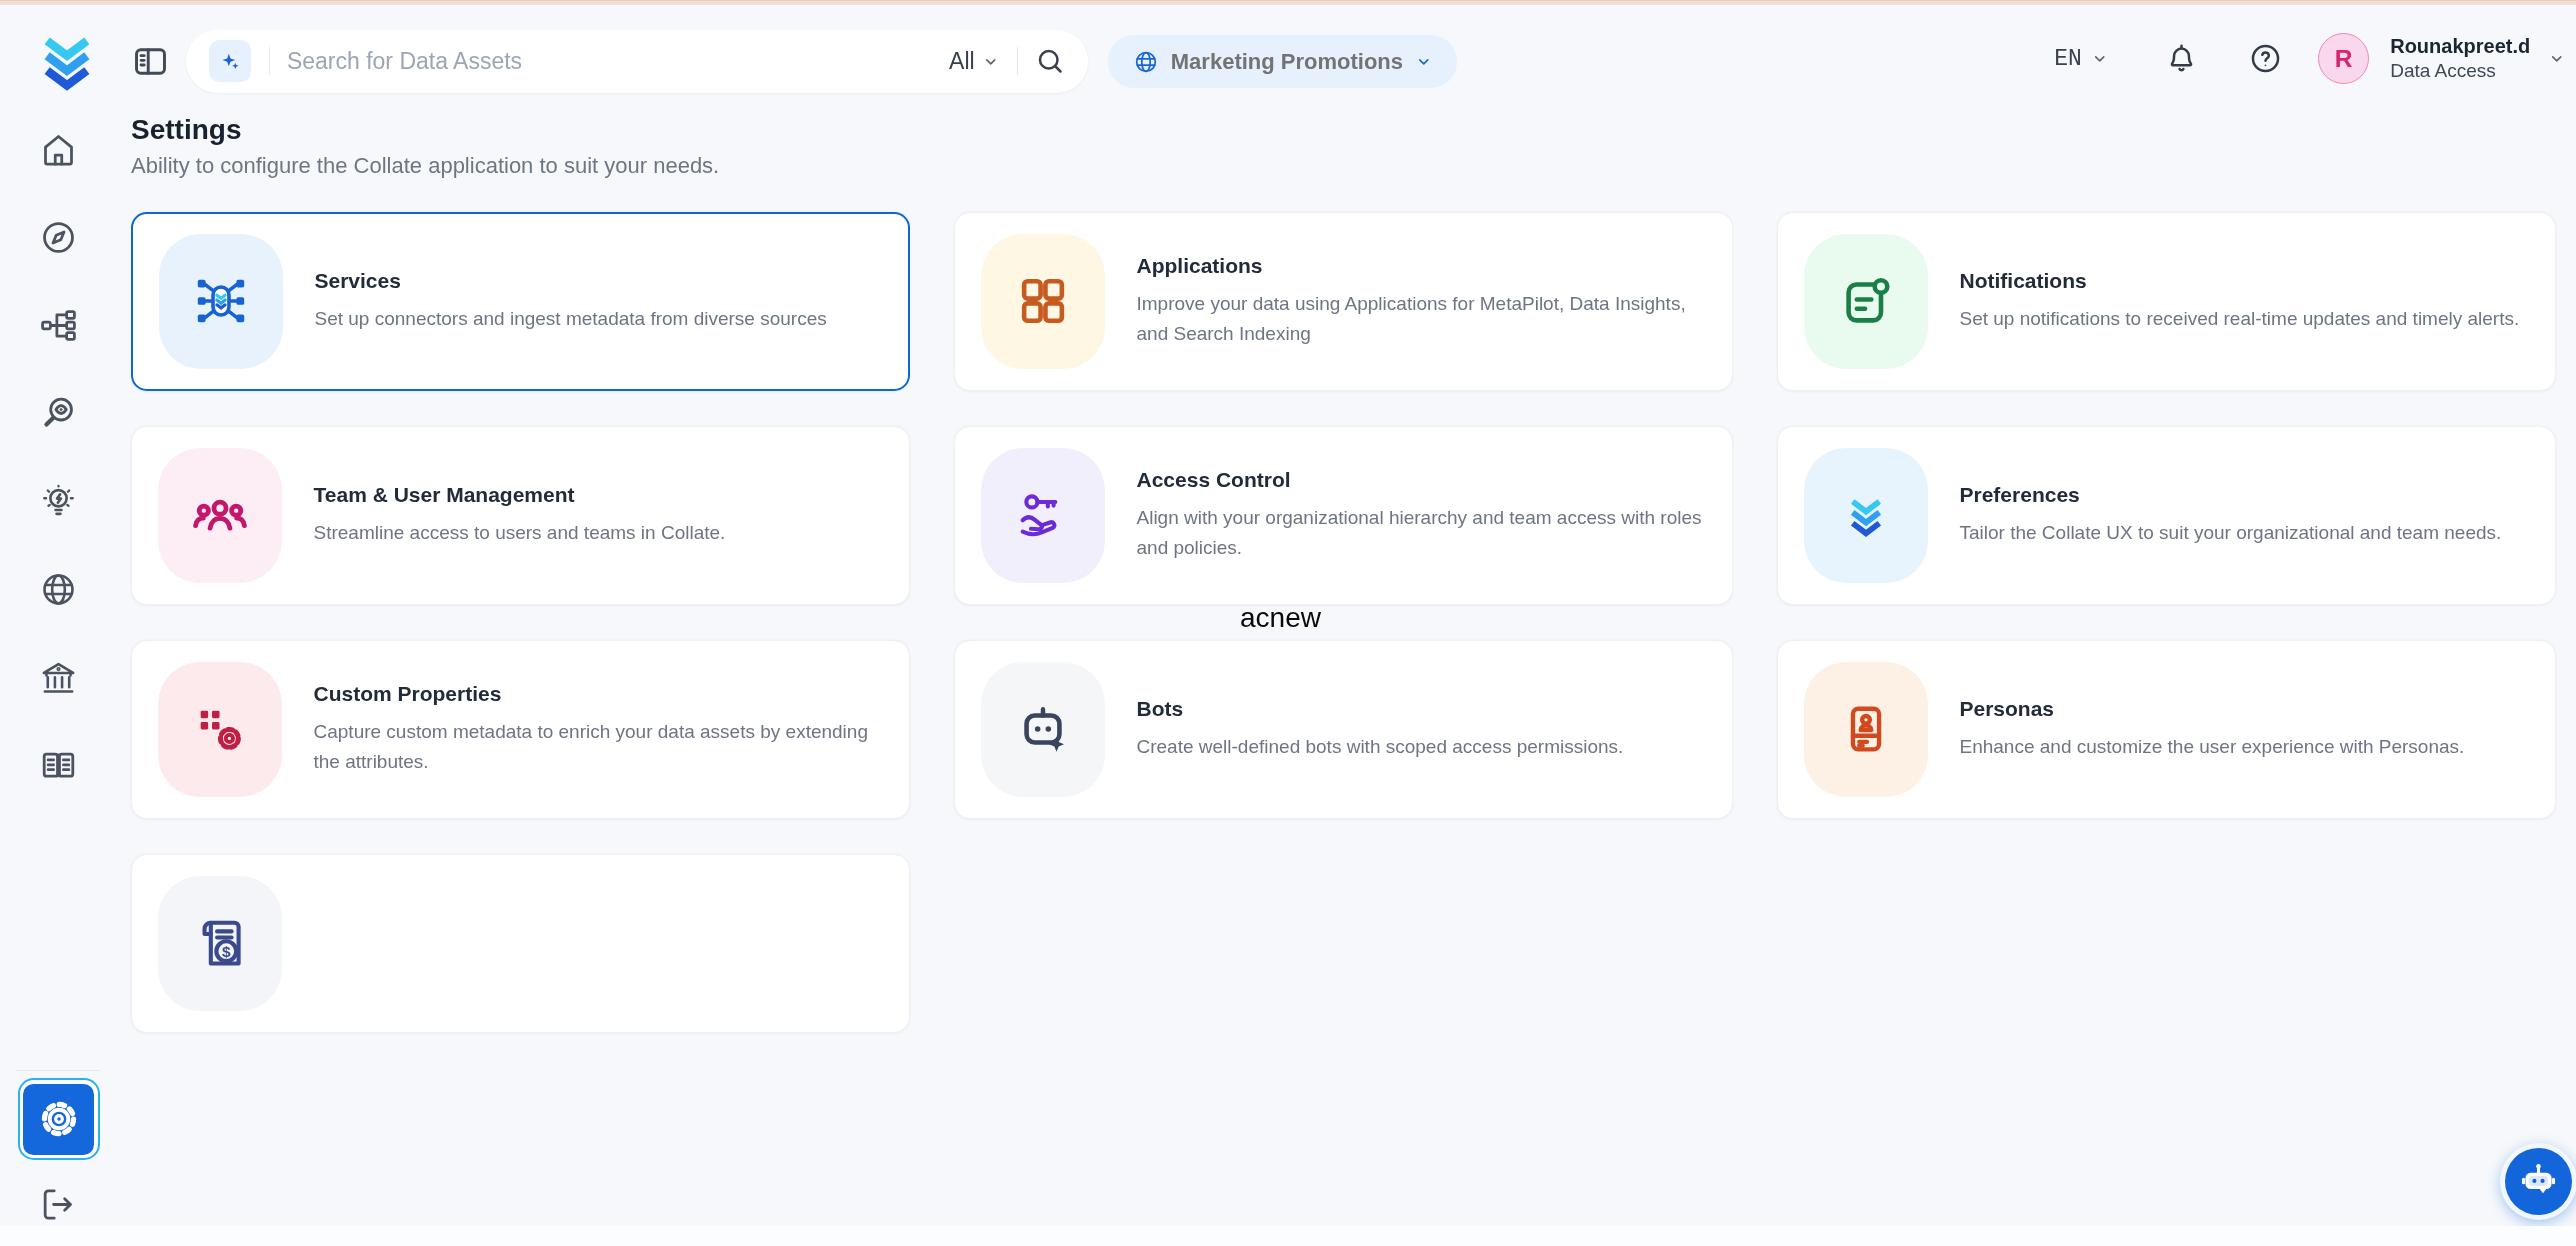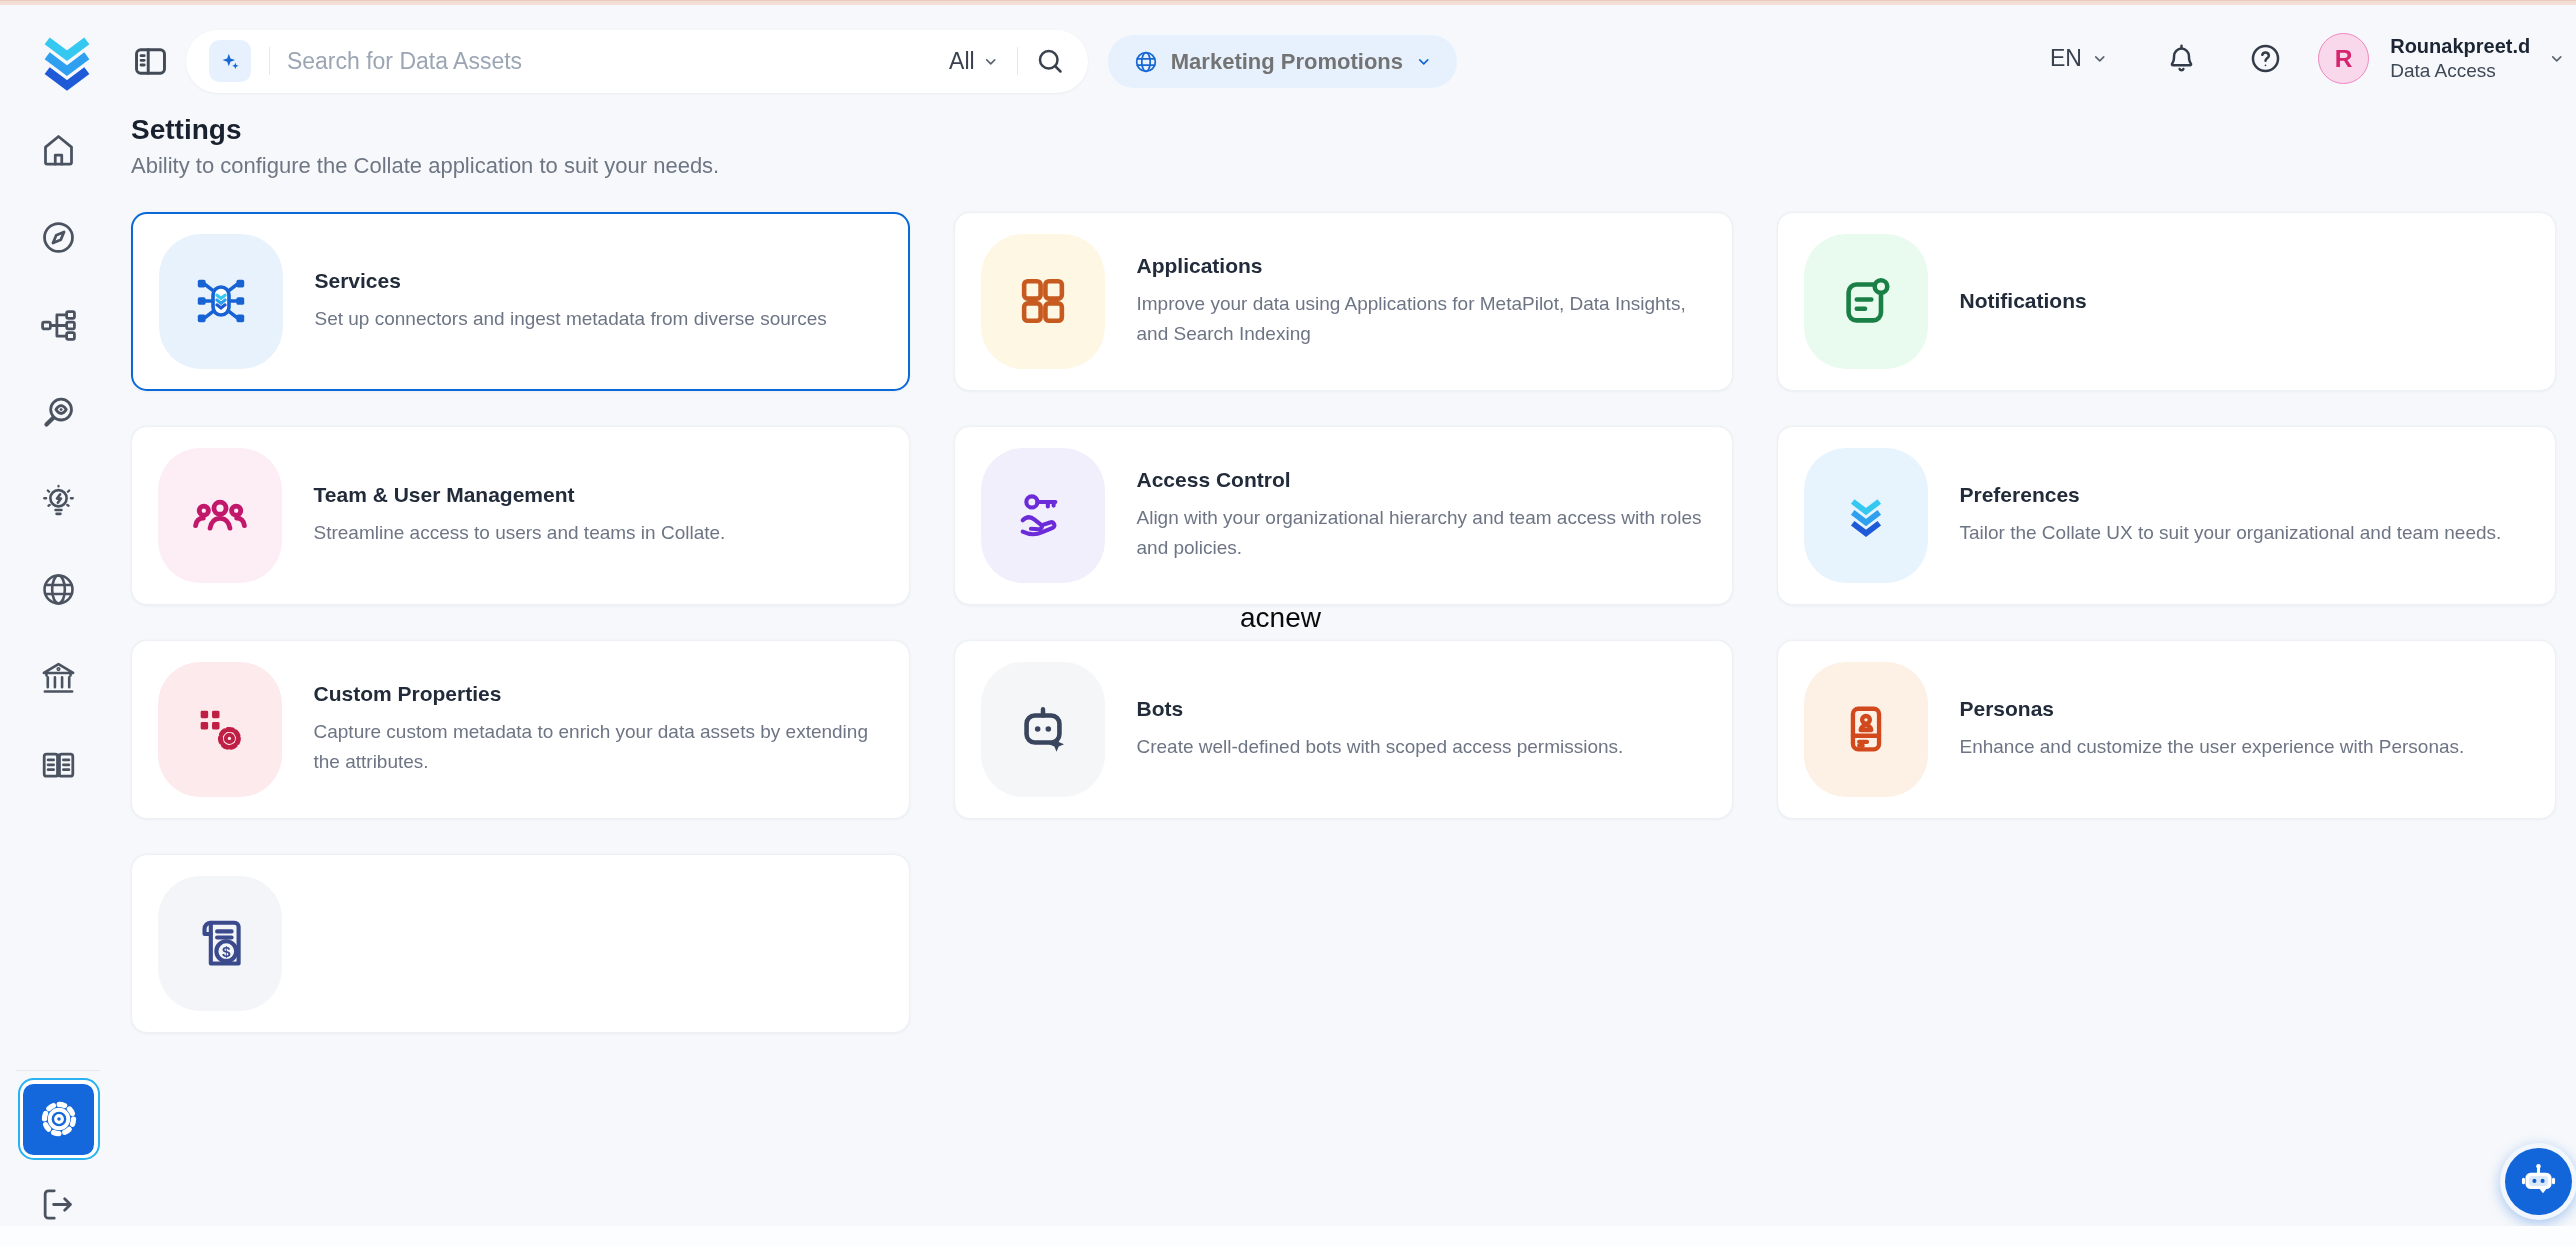--- a/index.html
+++ b/index.html
@@ -22,21 +22,21 @@
   .chev svg{width:17.5px;height:17.5px;}
   .chev{color:#5b6470;display:inline-flex;align-items:center;}
   .mag{color:#39414e;display:flex;}
   .mag svg{width:30px;height:30px;}
   .domain{position:absolute;left:1108px;top:30px;height:53px;border-radius:26px;background:#e7f1fd;
           display:flex;align-items:center;gap:12.3px;padding:0 24.5px;color:#737373;font-size:22px;font-weight:600;cursor:pointer;}
   .domain-globe{display:flex;color:#1767d3;}
   .domain-globe svg{width:26px;height:26px;}
   .chev.blue{color:#1767d3;}
   .tb-right{position:absolute;right:10.5px;top:0;height:107px;display:flex;align-items:center;}
-  .lang{display:flex;align-items:center;gap:8.8px;color:#39414e;font-size:23px;font-weight:500;cursor:pointer;}
+  .lang{display:flex;align-items:center;gap:8.8px;color:#39414e;font-size:23px;font-weight:500;cursor:pointer;font-family:Liberation Mono, monospace;}
   .icbtn{color:#333b49;cursor:pointer;display:flex;}
   .icbtn svg{width:35px;height:35px;}
   .b1{margin-left:56px;} .b2{margin-left:49px;}
   .avatar{margin-left:35px;width:51px;height:51px;border-radius:50%;background:#fad8ec;border:1.8px solid #ef86c1;
           display:flex;align-items:center;justify-content:center;color:#d6246e;font-size:24.5px;font-weight:bold;cursor:pointer;box-sizing:border-box;}
   .uinfo{margin-left:21px;display:flex;flex-direction:column;line-height:1.25;cursor:pointer;width:149px;}
   .uname{font-size:20px;font-weight:bold;color:#1c2533;white-space:nowrap;}
   .urole{font-size:19px;color:#3f4856;white-space:nowrap;}
   .uchev{margin-left:8.8px;}
   
@@ -309,20 +309,21 @@
             <span class="tile-ic" style="color: rgb(26, 127, 68); display: flex;">
               <svg viewBox="0 0 24 24" fill="none" stroke="currentColor" stroke-width="1.9" stroke-linecap="round" stroke-linejoin="round">
                 <path d="M15 5.2H8A3.2 3.2 0 0 0 4.8 8.4v8.4A3.2 3.2 0 0 0 8 20h7a3.2 3.2 0 0 0 3.2-3.2V9.6"></path>
                 <circle cx="18.2" cy="6" r="2.6"></circle>
                 <path d="M8.2 11.4h6M8.2 15.2h3.4"></path>
               </svg>
             </span>
           </div>
     <div class="card-text">
       <div class="card-title">Notifications</div>
+      <div class="card-desc">Set up notifications to received real-time updates and timely alerts.</div>
     </div>
   </div>
         <div class="card">
     <div class="tile" style="background: rgb(253, 237, 245);">
             <span class="tile-ic" style="color: rgb(194, 24, 107); display: flex;">
               <svg viewBox="0 0 24 24" fill="none" stroke="currentColor" stroke-width="2" stroke-linecap="round" stroke-linejoin="round">
                 <circle cx="12" cy="9.2" r="2.5"></circle>
                 <path d="M7.9 17.4c.4-2.5 2-4 4.1-4s3.7 1.5 4.1 4"></path>
                 <circle cx="5.3" cy="10.2" r="1.9"></circle>
                 <path d="M1.9 16.4c.3-2 1.5-3.1 3.2-3.1"></path>

